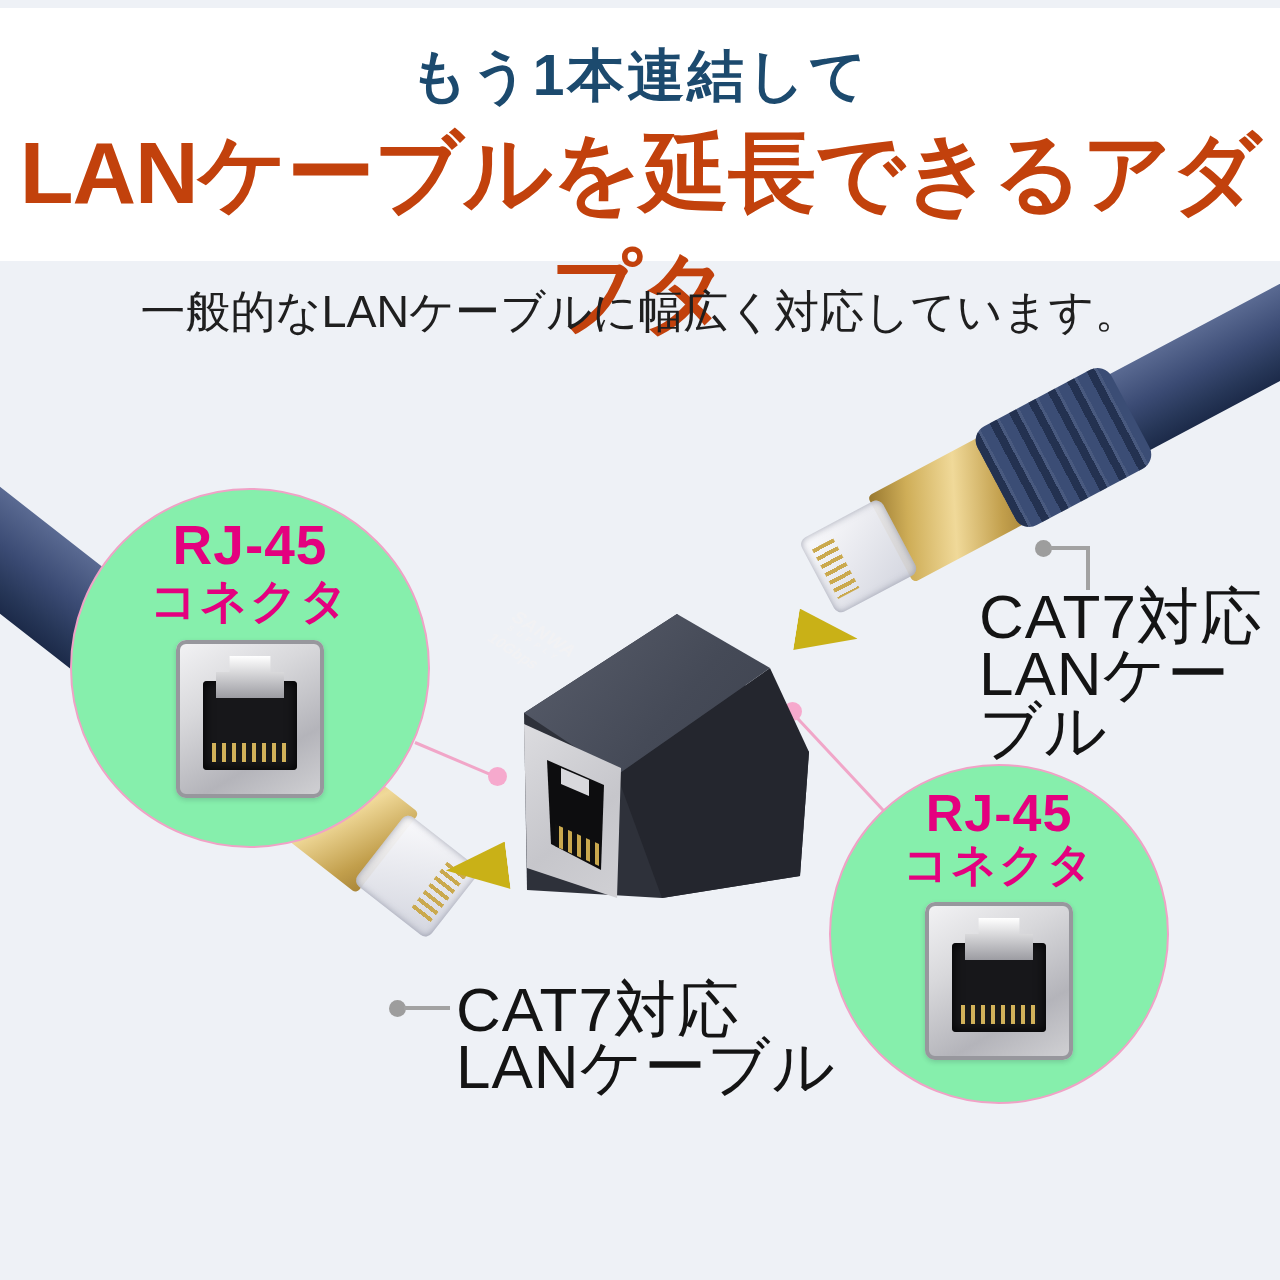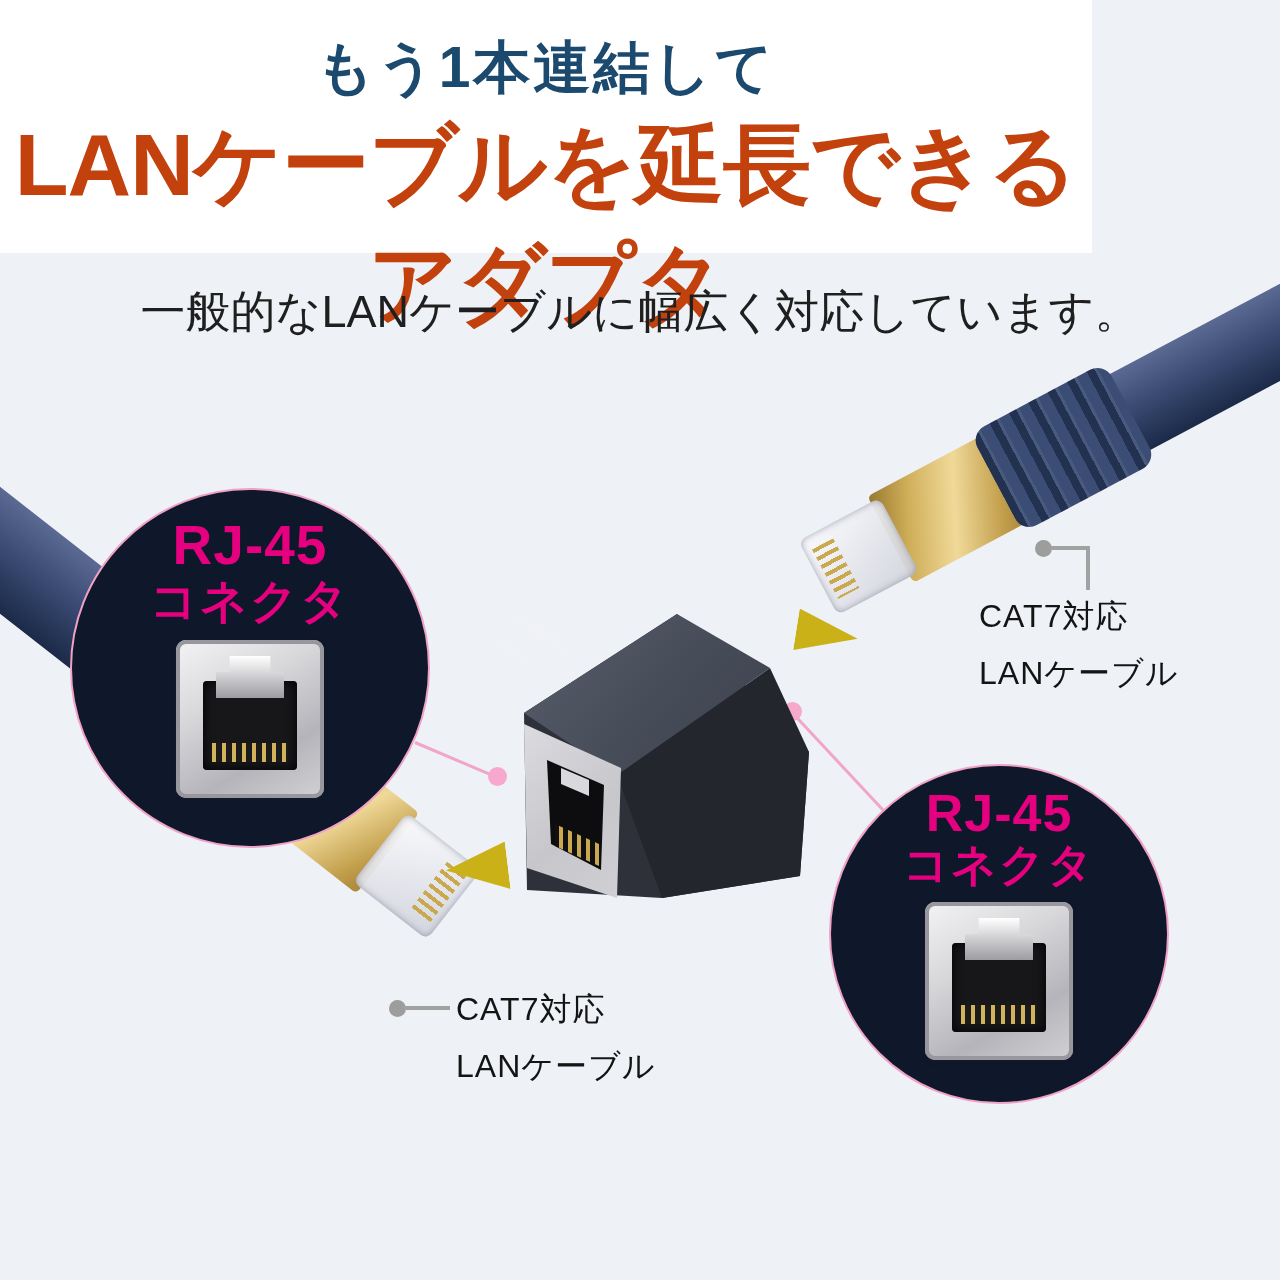--- a/index.html
+++ b/index.html
@@ -2,30 +2,30 @@
 <html style="--accent-pink: #e4007f; --tagline-blue: #1c4a6e; --arrow-yellow: #c9b117; --background: #eef1f6; --circle-border: #f0a2c6; --callout-gray: #a2a2a2; --cable-navy: #3b4d75; --plug-gold: #d9ba6b; --adapter-dark: #2e313a;"><head>
 <meta charset="utf-8">
 <style>
   html,body{margin:0;padding:0;background:#dfe3ea;}
   #stage{
     position:relative;width:1280px;height:1280px;overflow:hidden;
     background:var(--background,#eef1f6);
     font-family:"Liberation Sans","DejaVu Sans",sans-serif;
   }
   
-  .header{position:absolute;left:0;top:0;width:1092px;height:253px;background:#ffffff;z-index:1;}
+  .header{position:absolute;left:0;top:8px;width:1280px;height:253px;background:#ffffff;z-index:1;}
   .tagline{position:absolute;left:0;top:30px;width:100%;text-align:center;
     font-size:57px;font-weight:800;letter-spacing:3px;color:var(--tagline-blue,#1c4a6e);}
   .main-title{position:absolute;left:0;top:106px;width:100%;text-align:center;
     font-size:88px;font-weight:700;letter-spacing:-1px;color:#c2410c;}
   
   .desc{position:absolute;left:0;top:283px;width:100%;text-align:center;z-index:2;
     font-size:45px;line-height:58px;font-weight:500;color:#1f1f1f;}
   
-  .circle{position:absolute;background:#0f172a;border:2px solid var(--circle-border,#f0a2c6);
+  .circle{position:absolute;background:#86efac;border:2px solid var(--circle-border,#f0a2c6);
     border-radius:50%;display:flex;flex-direction:column;align-items:center;z-index:4;}
   #circle-left{left:70px;top:488px;width:356px;height:356px;}
   #circle-right{left:829px;top:764px;width:336px;height:336px;}
   .circle-title{margin-top:26px;font-size:55px;line-height:58px;font-weight:800;
     letter-spacing:1px;color:var(--accent-pink,#e4007f);}
   #circle-right .circle-title{margin-top:20px;font-size:52px;line-height:54px;}
   .circle-sub{font-size:47px;line-height:54px;font-weight:800;letter-spacing:2px;
     color:var(--accent-pink,#e4007f);}
   #circle-right .circle-sub{font-size:45px;line-height:50px;}
   
@@ -48,21 +48,21 @@
   #pink-dot-right{left:783px;top:702px;}
   
   .gray-line{position:absolute;background:var(--callout-gray,#a2a2a2);z-index:6;}
   #gline-top-h{left:1050px;top:546px;width:40px;height:4px;}
   #gline-top-v{left:1086px;top:546px;width:4px;height:44px;}
   #gline-bottom-h{left:404px;top:1006px;width:46px;height:4px;}
   .gray-dot{position:absolute;width:17px;height:17px;border-radius:50%;background:#9d9d9d;z-index:6;}
   #gdot-top{left:1035px;top:540px;}
   #gdot-bottom{left:389px;top:1000px;}
   
-  .cable-label{position:absolute;font-size:32px;line-height:57px;font-weight:500;
+  .cable-label{position:absolute;font-size:62px;line-height:57px;font-weight:500;
     letter-spacing:1px;color:#141414;z-index:6;}
   #label-top{left:979px;top:588px;}
   #label-bottom{left:456px;top:981px;}
   
   .tri{position:absolute;background:var(--arrow-yellow,#c9b117);z-index:5;}
   #tri-top{left:796px;top:613px;width:62px;height:42px;
     clip-path:polygon(0 0,0 100%,100% 50%);transform:rotate(9deg);}
   #tri-bottom{left:446px;top:845px;width:62px;height:48px;
     clip-path:polygon(100% 0,100% 100%,0 45%);transform:rotate(-7deg);}
   

